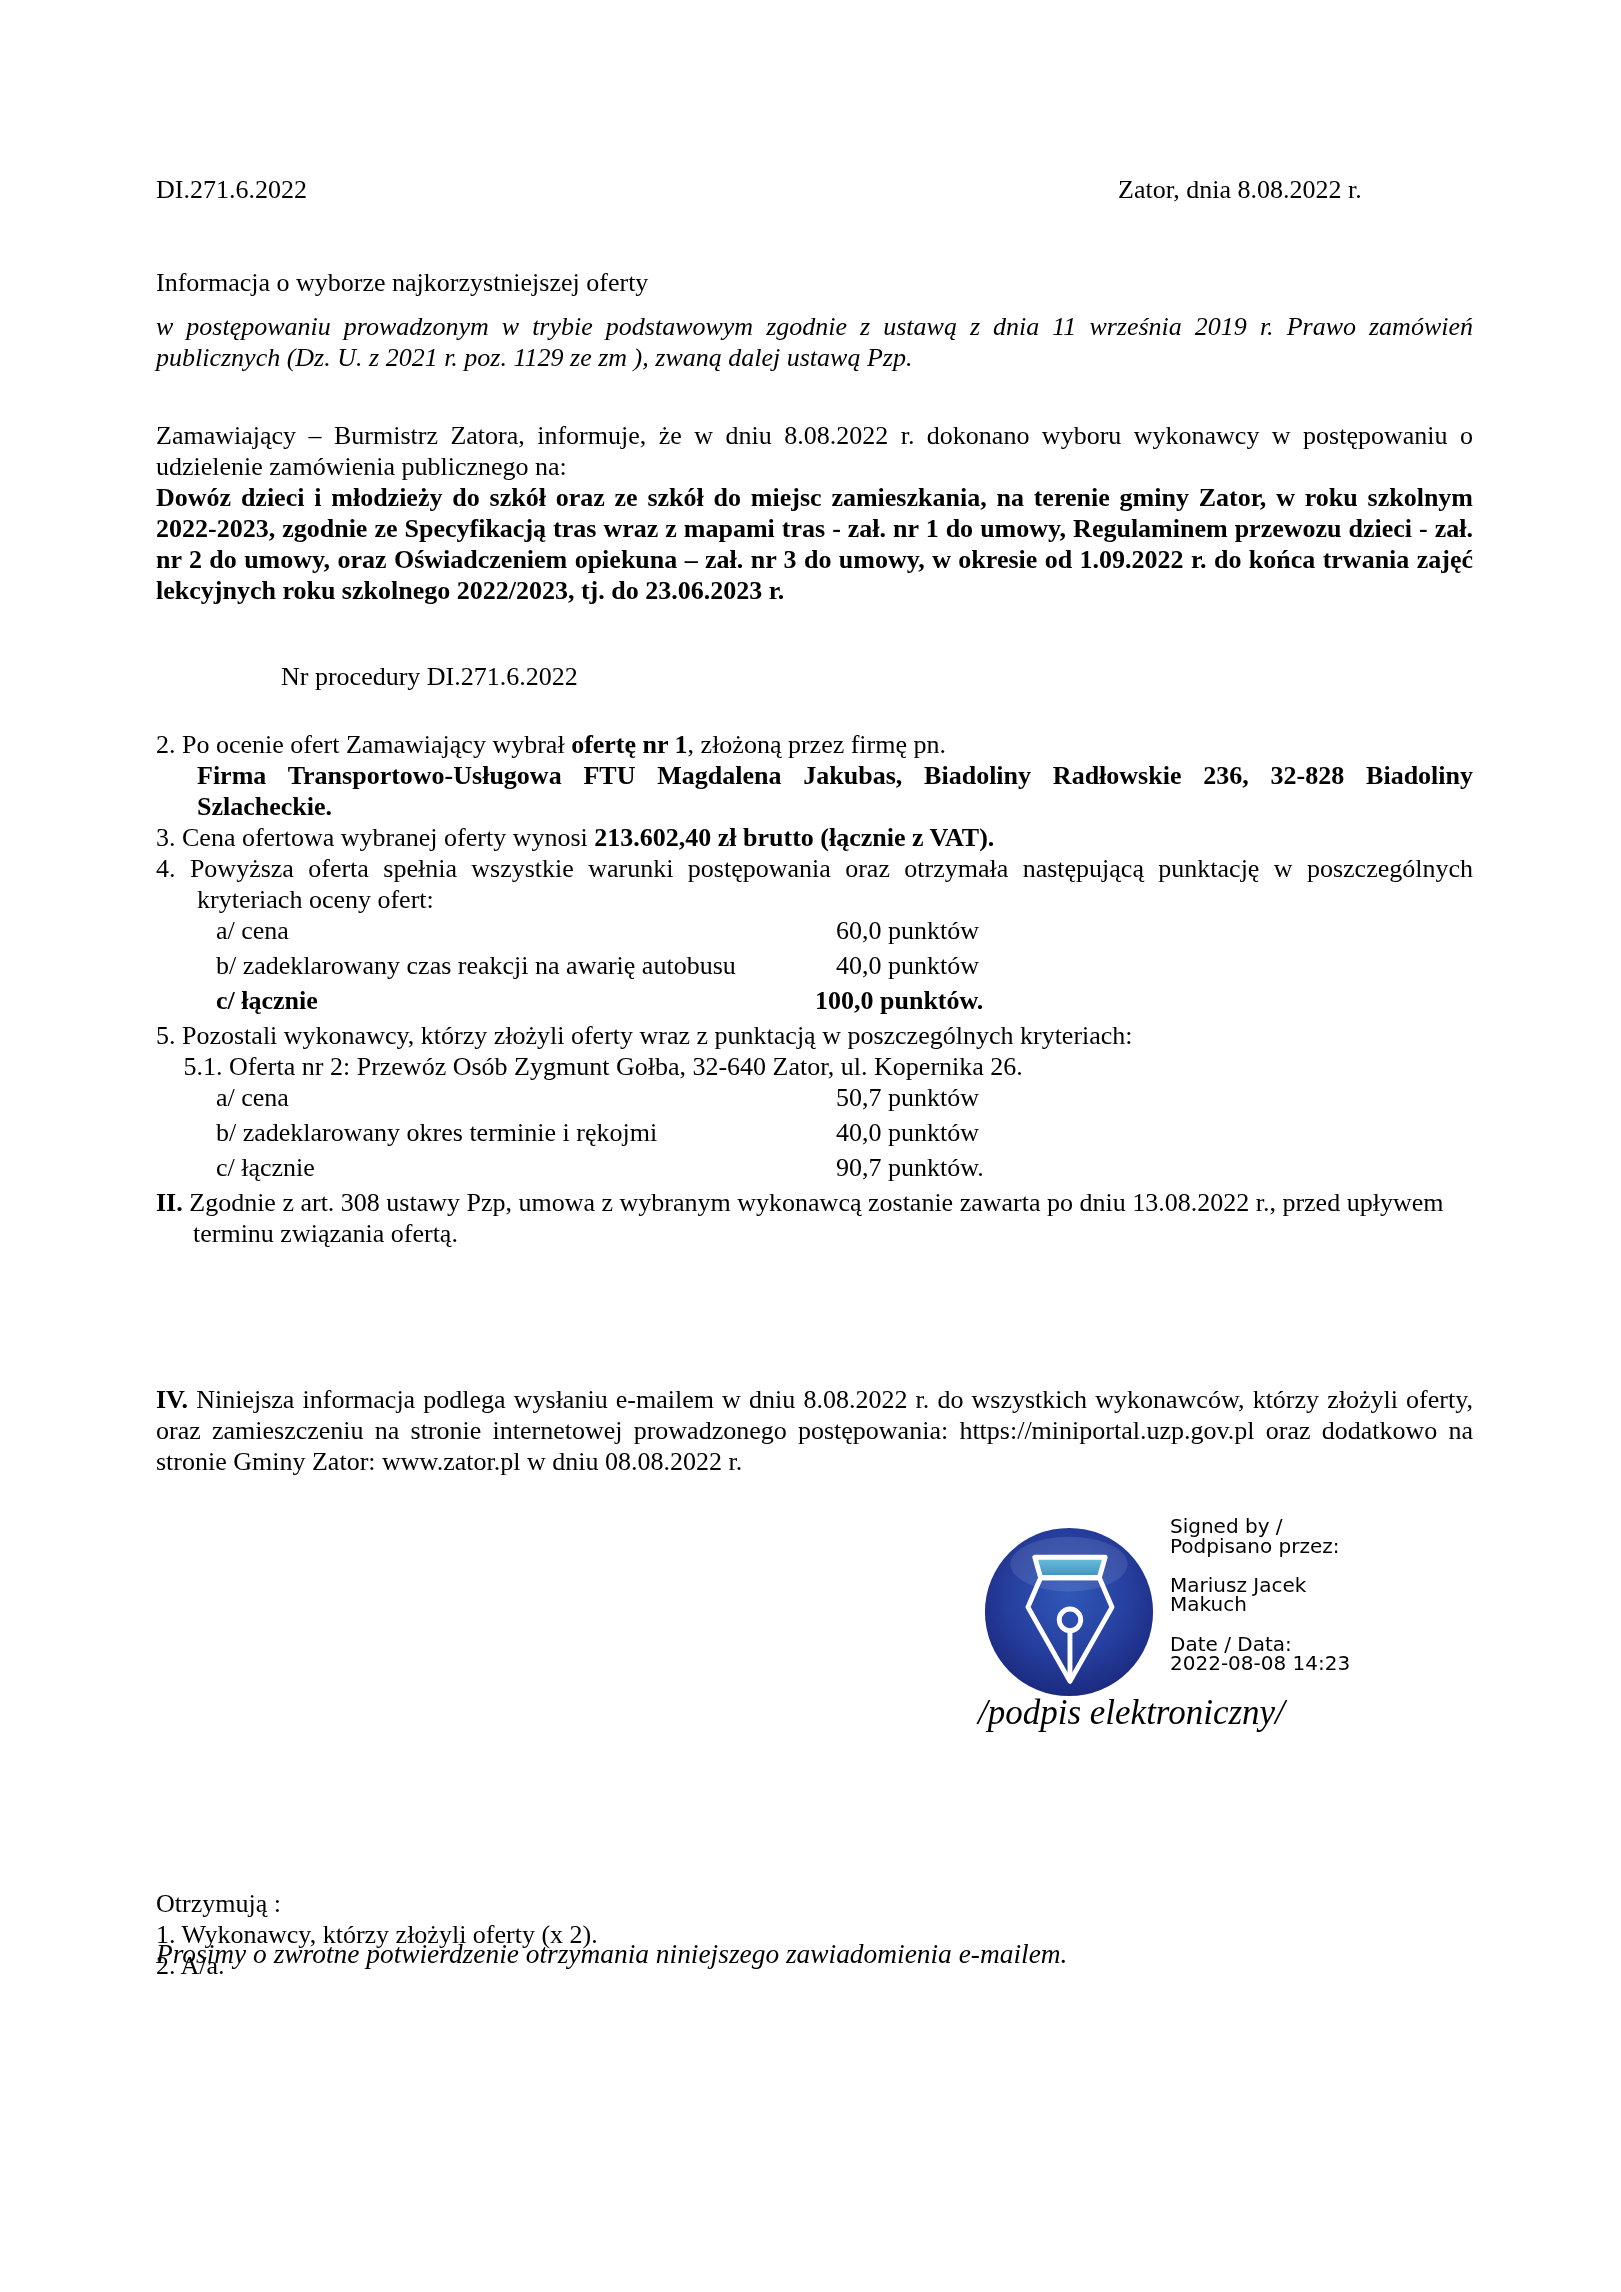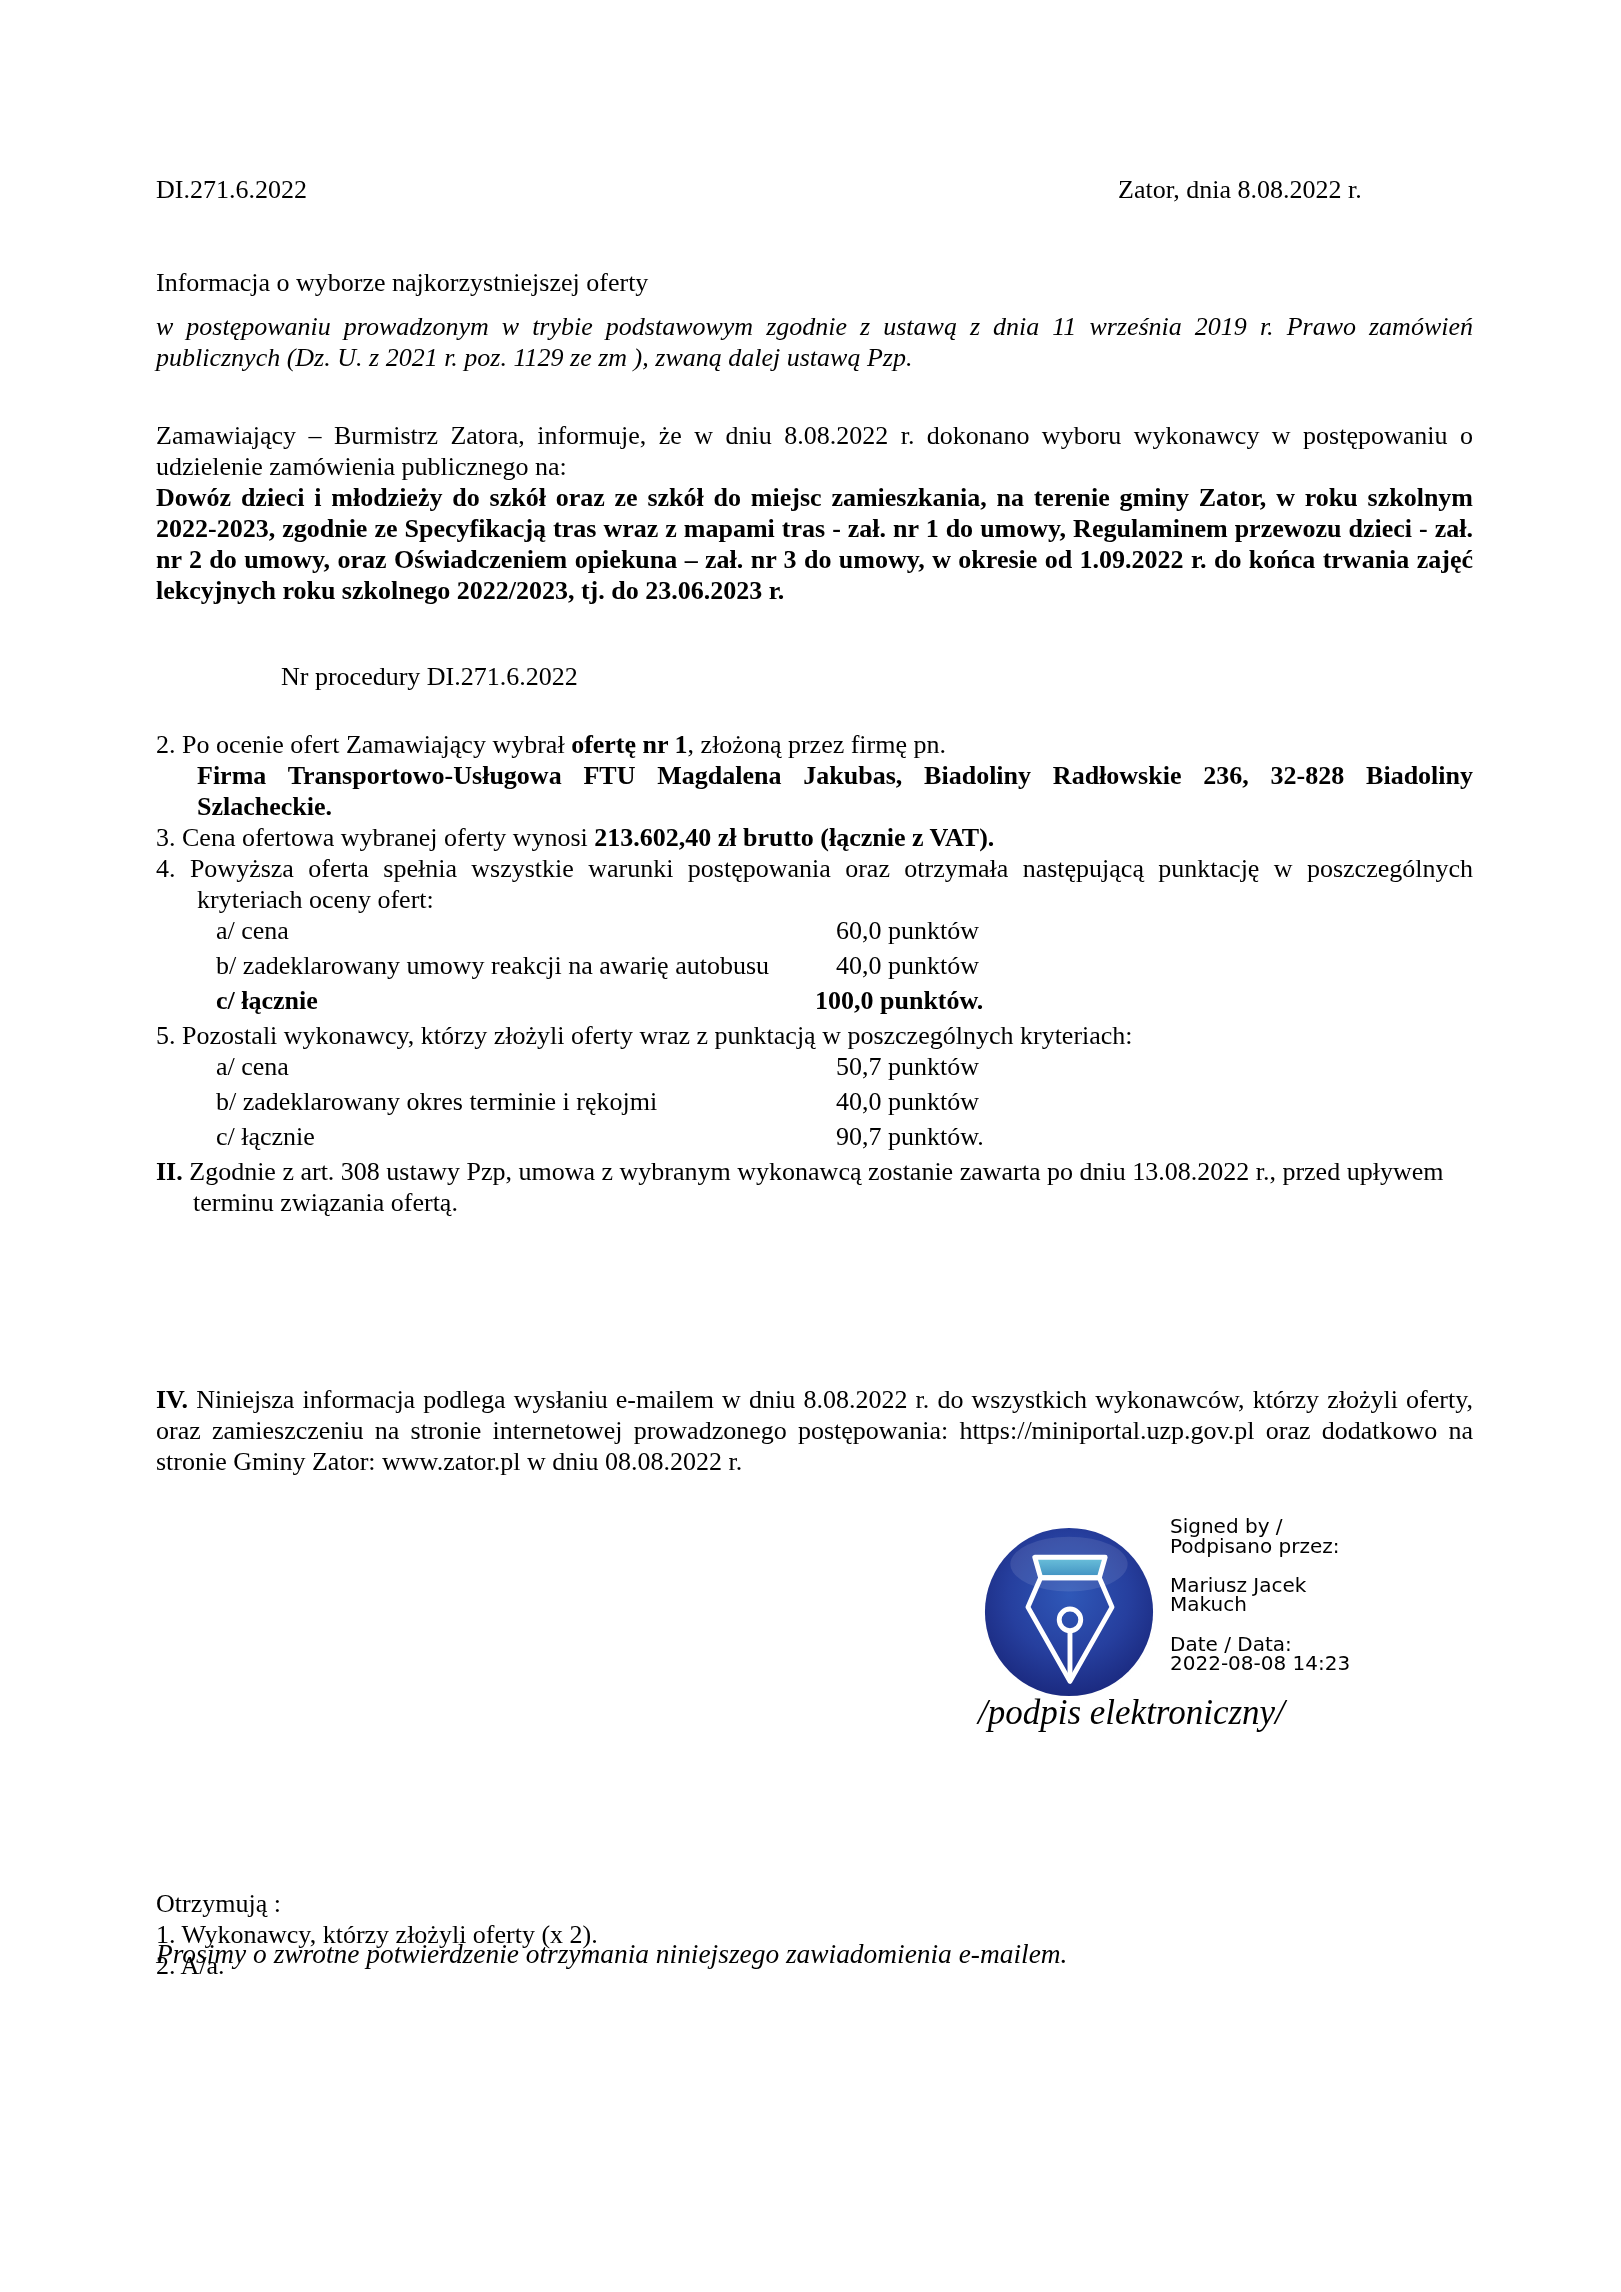--- a/index.html
+++ b/index.html
@@ -77,30 +77,31 @@
     <span>3. Cena ofertowa wybranej oferty wynosi  </span><span class="bold">213.602,40 zł brutto (łącznie z VAT).</span>
   </div>
   <div class="sec-row justify" style="padding-left:41px;text-indent:-41px;">4.  Powyższa oferta spełnia wszystkie warunki postępowania oraz otrzymała następującą punktację w poszczególnych kryteriach oceny ofert:</div>
 
   <div>
     <div class="crit-row">
       <span class="crit-label">a/ cena</span>
       <span class="crit-value">60,0 punktów</span>
     </div>
     <div class="crit-row">
-      <span class="crit-label">b/ zadeklarowany umowy reakcji na awarię autobusu</span>
+      <span class="crit-label">b/ zadeklarowany czas reakcji na awarię autobusu</span>
       <span class="crit-value">40,0 punktów</span>
     </div>
     <div class="crit-row bold">
       <span class="crit-label">c/ łącznie</span>
       <span class="crit-value" style="left:659px;">100,0 punktów.</span>
     </div>
   </div>
 
   <div class="sec-row">5. Pozostali wykonawcy, którzy złożyli oferty wraz z  punktacją w poszczególnych kryteriach:</div>
+  <div class="sec-row" style="padding-left:27.4px;">5.1. Oferta nr 2: Przewóz Osób Zygmunt Gołba, 32-640 Zator, ul. Kopernika 26.</div>
 
   <div>
     <div class="crit-row">
       <span class="crit-label">a/ cena</span>
       <span class="crit-value">50,7 punktów</span>
     </div>
     <div class="crit-row">
       <span class="crit-label">b/ zadeklarowany okres terminie i rękojmi</span>
       <span class="crit-value">40,0 punktów</span>
     </div>

